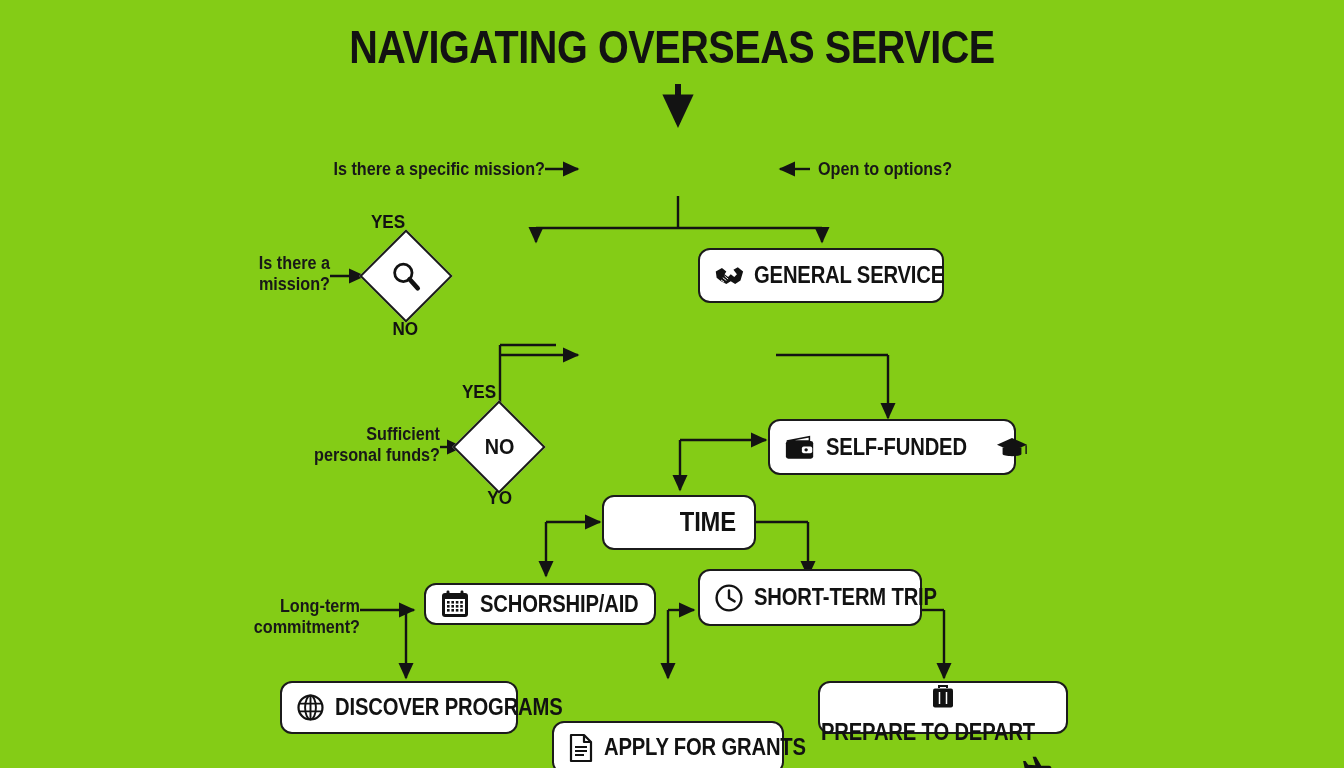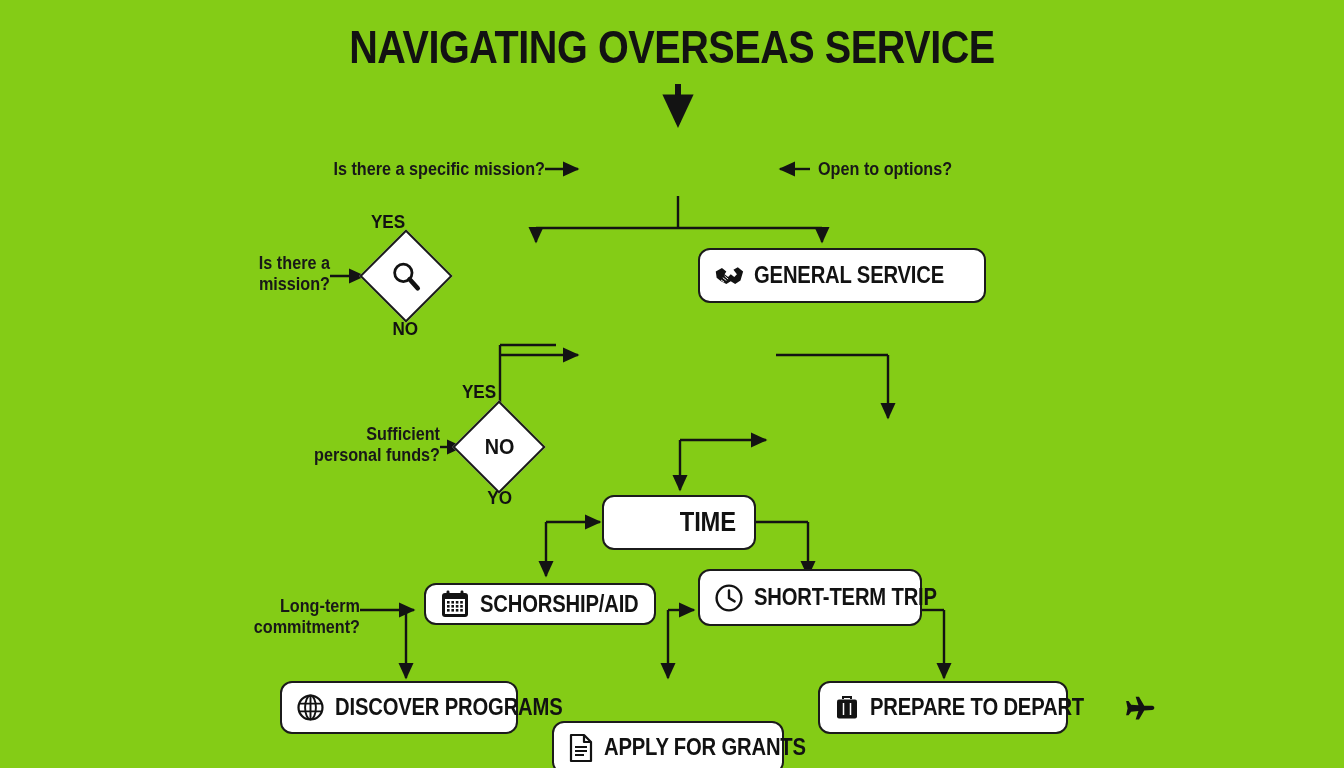--- a/index.html
+++ b/index.html
@@ -192,21 +192,21 @@
   </svg>
 
   <div class="title">NAVIGATING OVERSEAS SERVICE</div>
 
 
   <div class="side-label r" style="left:290px; top:159px; width:255px;">Is there a specific mission?</div>
 
   <div class="side-label l" style="left:818px; top:159px; width:240px;">Open to options?</div>
 
 
-  <div class="node" style="left:698px; top:248px; width:288px; height:55px;">
+  <div class="node" style="left:698px; top:248px; width:246px; height:55px;">
     <span class="icon">
       <svg width="30" height="26" viewBox="0 0 34 26">
         <path d="M2 8 L9 4 L14 8 L12 11 L16 14 L19 11 L23 14 L26 11 L22 6 L27 3 L33 8 L30 18
                  L24 22 L19 19 L14 22 L8 19 L3 15 Z" fill="#121212"></path>
         <path d="M10 15 L14 18 M12 13 L16 16.5 M8 17.5 L11.5 20" stroke="#ffffff" stroke-width="1.1" fill="none"></path>
       </svg>
     </span>
     <span class="node-label">GENERAL SERVICE</span>
   </div>
 
@@ -222,20 +222,38 @@
 
   <div class="branch-label" style="left:369px; top:211px;">YES</div>
   <div class="branch-label" style="left:391px; top:318px;">NO</div>
 
   <div class="side-label r" style="left:230px; top:253px; width:100px;">
     <span>Is there a</span><br>
     <span>mission?</span>
   </div>
 
 
+  <div class="node" style="left:768px; top:419px; width:248px; height:56px;">
+    <span class="icon">
+      <svg width="32" height="27" viewBox="0 0 34 28">
+        <path d="M3 7 L27 2.5 L27 7 L3 7 Z" fill="none" stroke="#121212" stroke-width="1.6"></path>
+        <rect x="2" y="7" width="29" height="19" rx="2.6" fill="#121212"></rect>
+        <rect x="19" y="13" width="11" height="7" rx="2" fill="#ffffff"></rect>
+        <circle cx="23.5" cy="16.5" r="1.8" fill="#121212"></circle>
+      </svg>
+    </span>
+    <span class="node-label">SELF-FUNDED</span>
+    <span class="icon trailing">
+      <svg width="32" height="27" viewBox="0 0 34 28">
+        <path d="M17 4 L33 11 L17 18 L1 11 Z" fill="#121212"></path>
+        <path d="M7 14 L7 21 C7 24 27 24 27 21 L27 14" fill="#121212"></path>
+        <path d="M32 11.5 L32 21" stroke="#121212" stroke-width="1.5" fill="none"></path>
+      </svg>
+    </span>
+  </div>
 
   <div class="diamond" style="left:466px; top:414px; width:66px; height:66px;"></div>
   <div class="diamond-content" style="left:466px; top:414px; width:66px; height:66px;">
     <span class="diamond-text">NO</span>
   </div>
 
   <div class="branch-label" style="left:460px; top:381px;">YES</div>
   <div class="branch-label" style="left:486px; top:487px;">YO</div>
 
   <div class="side-label r" style="left:288px; top:424px; width:152px;">
@@ -303,21 +321,21 @@
     <span class="icon">
       <svg width="26" height="30" viewBox="0 0 26 30">
         <path d="M3 2 L16 2 L23 9 L23 28 L3 28 Z" fill="none" stroke="#121212" stroke-width="2.2" stroke-linejoin="round"></path>
         <path d="M16 2 L16 9 L23 9" fill="none" stroke="#121212" stroke-width="2.2" stroke-linejoin="round"></path>
         <path d="M7 14 L19 14 M7 18 L19 18 M7 22 L16 22" stroke="#121212" stroke-width="1.8" fill="none"></path>
       </svg>
     </span>
     <span class="node-label">APPLY FOR GRANTS</span>
   </div>
 
-  <div class="node" style="left:818px; top:681px; width:250px; height:53px;">
+  <div class="node" style="left:818px; top:681px; width:250px; height:53px;flex-direction:column;">
     <span class="icon">
       <svg width="26" height="28" viewBox="0 0 26 28">
         <path d="M9 5 L9 3 L17 3 L17 5" fill="none" stroke="#121212" stroke-width="2"></path>
         <rect x="3" y="5.5" width="20" height="19" rx="2" fill="#121212"></rect>
         <path d="M9.5 9 L9.5 21 M16.5 9 L16.5 21" stroke="#ffffff" stroke-width="1.5"></path>
       </svg>
     </span>
     <span class="node-label">PREPARE TO DEPART</span>
     <span class="icon trailing">
       <svg width="32" height="28" viewBox="0 0 34 30">

